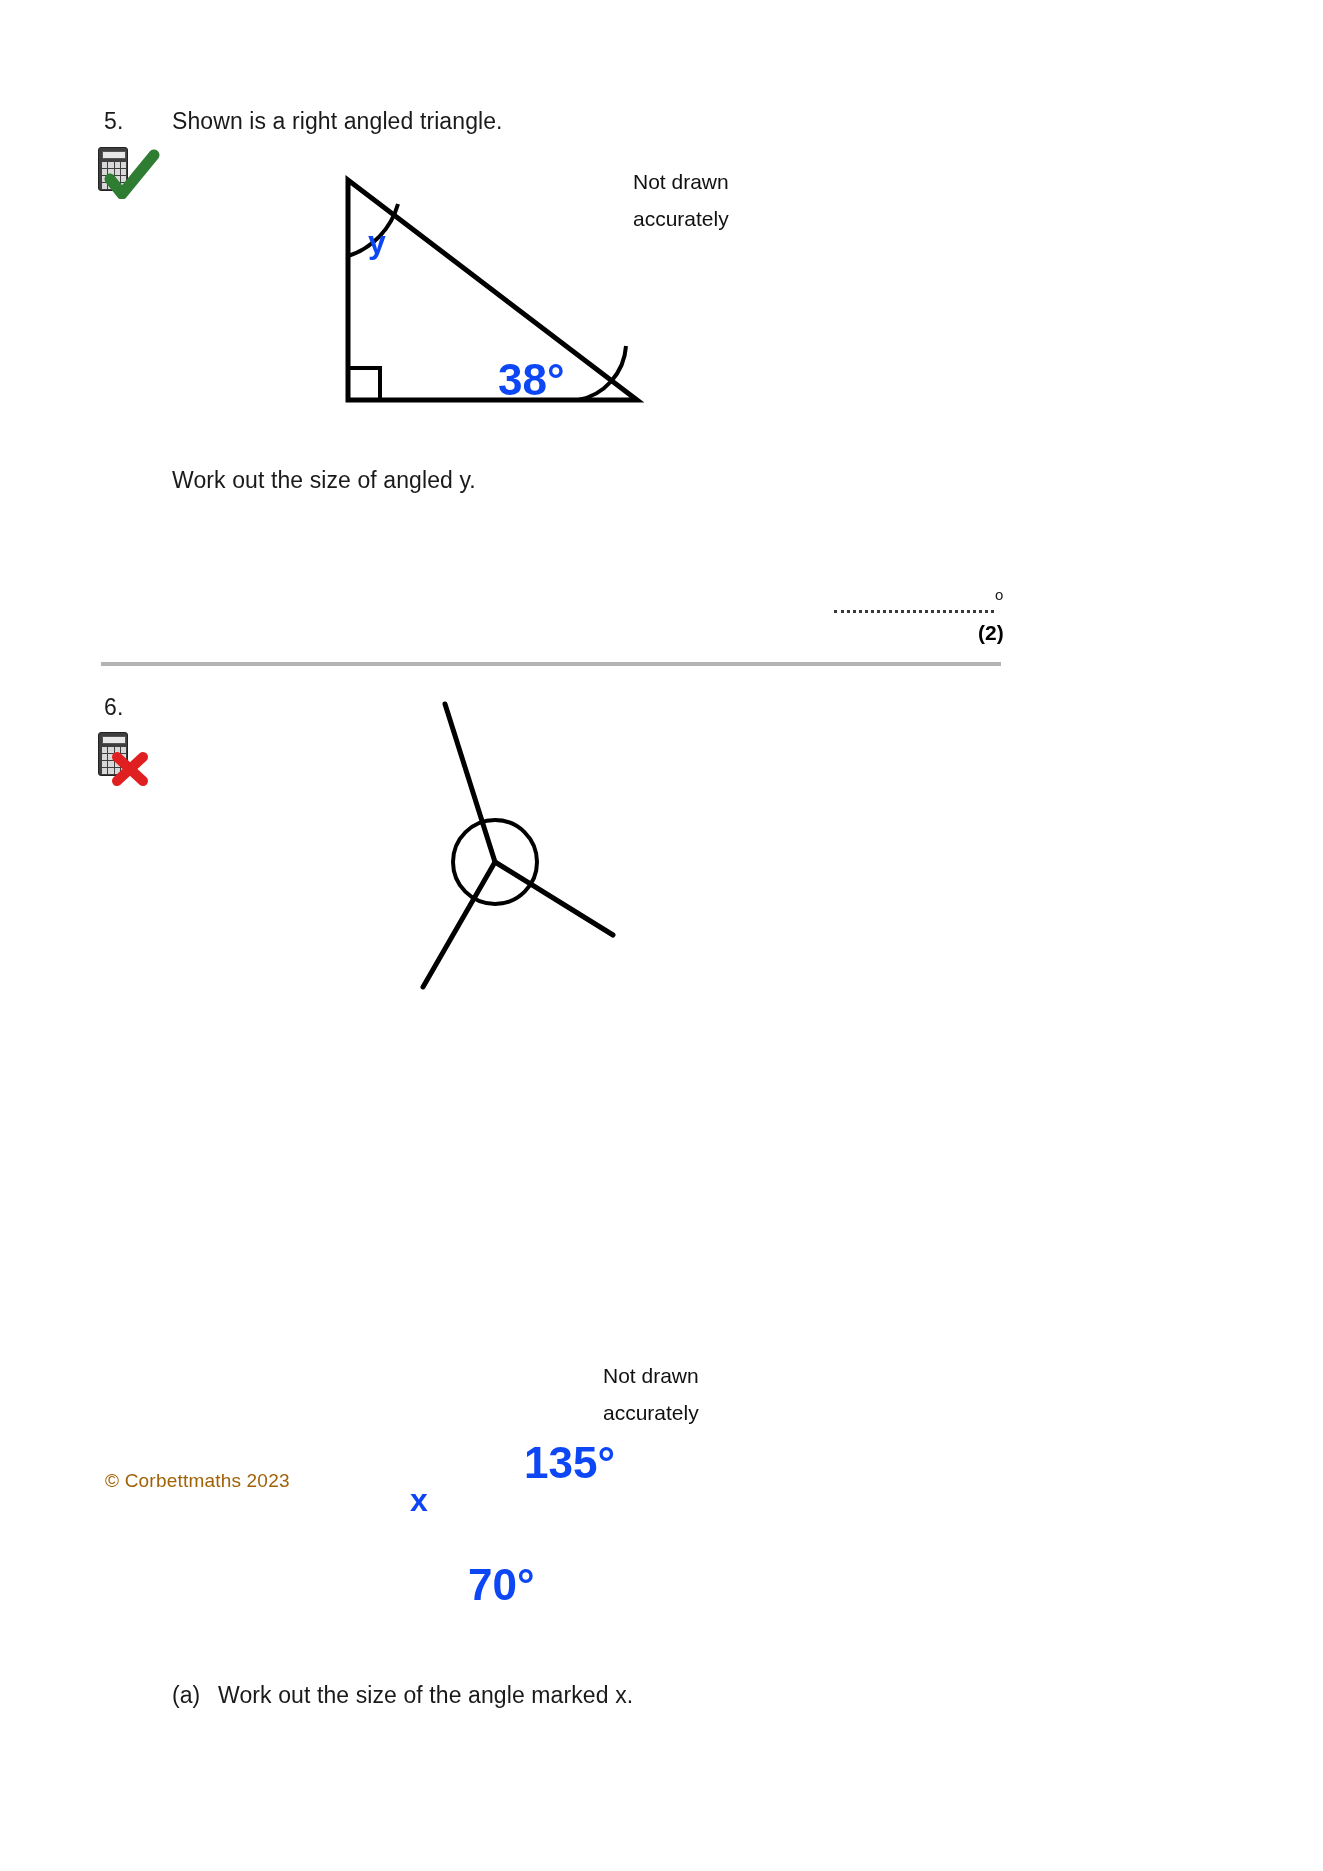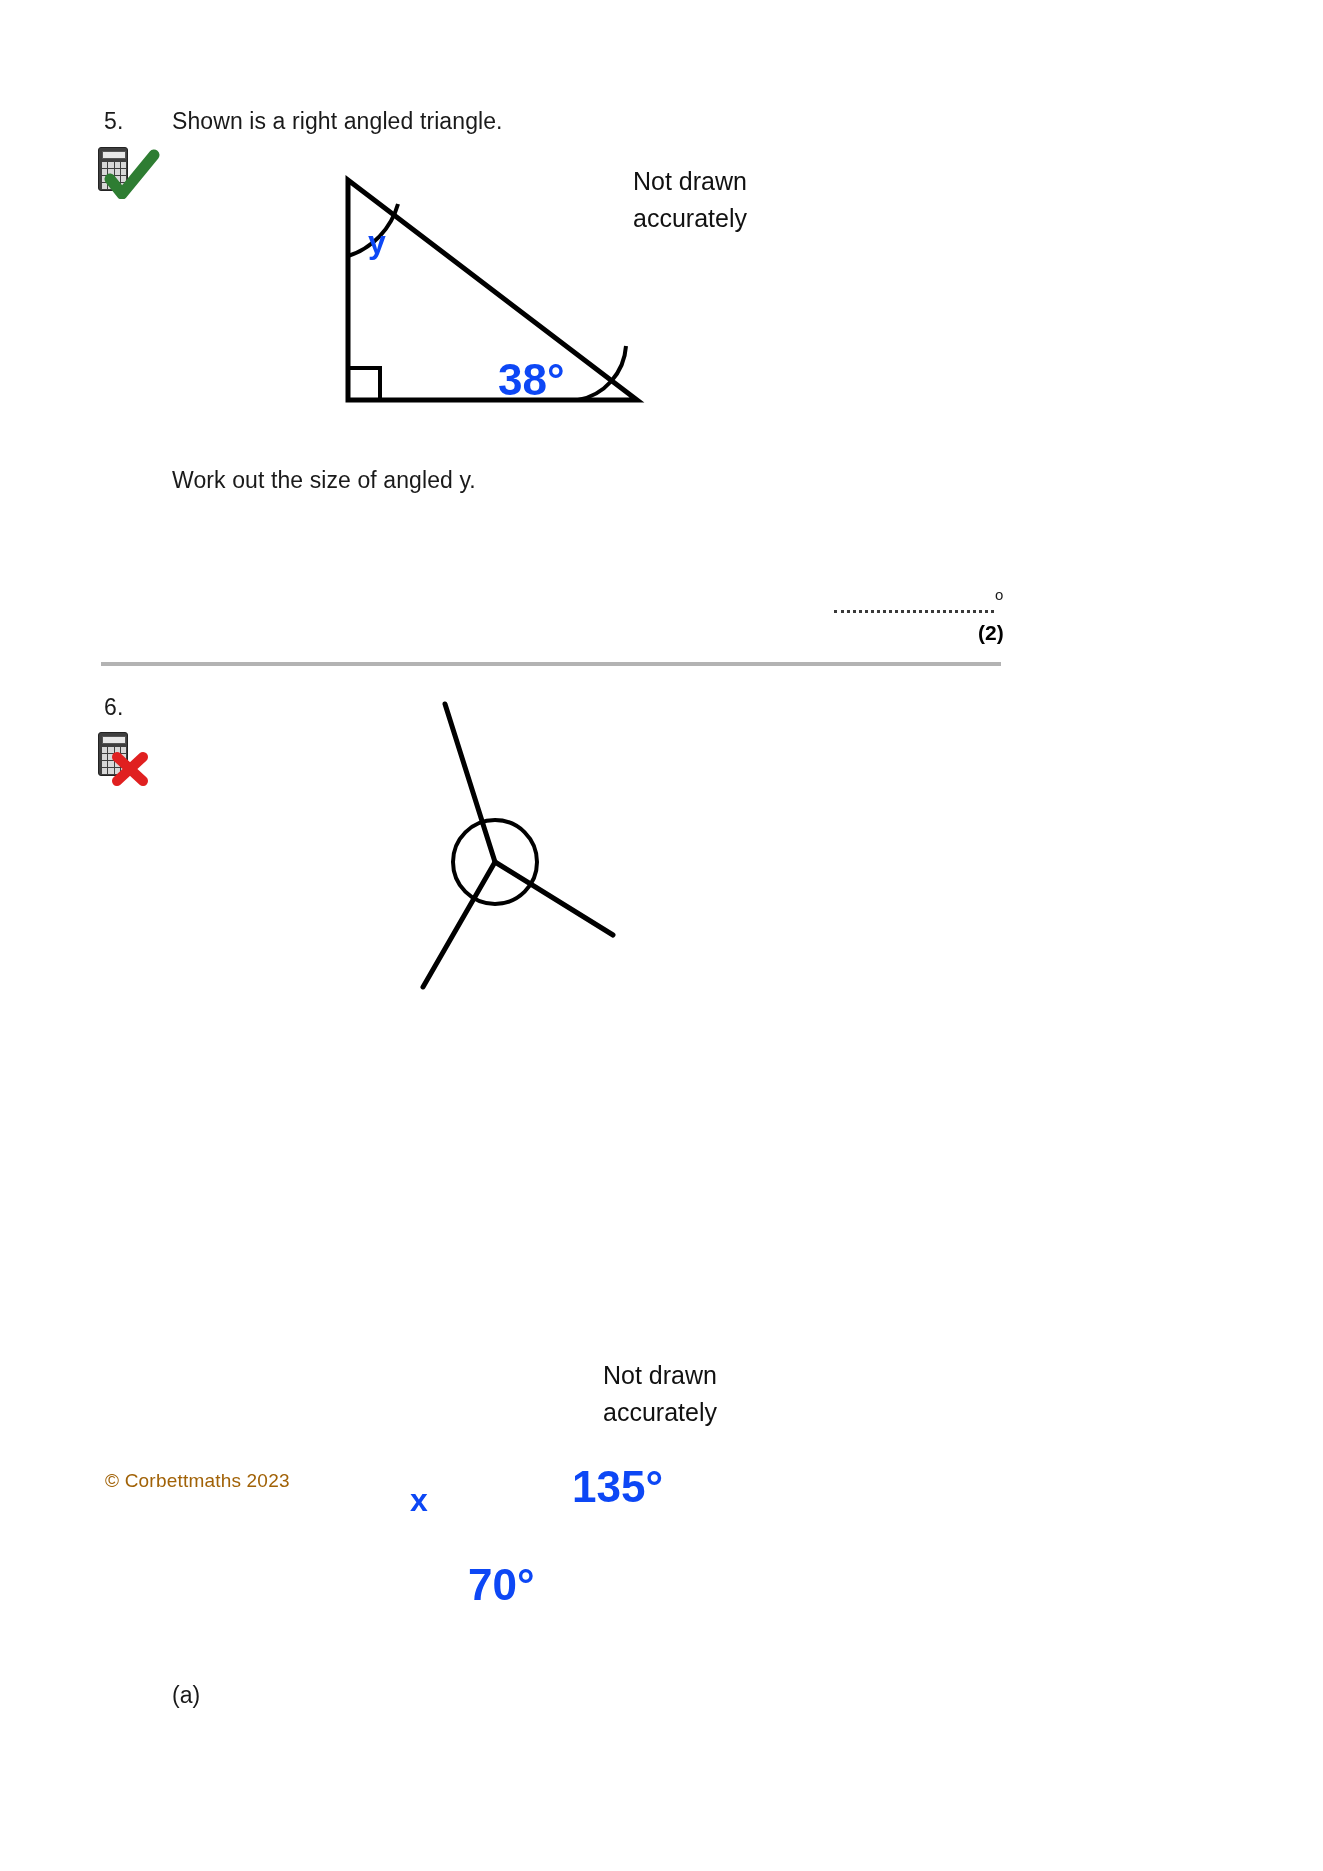--- a/index.html
+++ b/index.html
@@ -32,21 +32,21 @@
   }
   .qtext {
     font-family: "Liberation Sans", sans-serif;
     font-size: 23px;
     color: #1a1a1a;
     letter-spacing: 0.1px;
     white-space: nowrap;
   }
   .nda {
     font-family: "Liberation Sans", sans-serif;
-    font-size: 25px;
+    font-size: 21px;
     color: #111111;
     line-height: 37px;
     white-space: nowrap;
   }
   .marks {
     font-family: "Liberation Sans", sans-serif;
     font-size: 21px;
     font-weight: bold;
     color: #000;
   }
@@ -232,23 +232,24 @@
 
       <path d="M95 180 L23 305" fill="none" stroke="#000000" stroke-width="5" stroke-linecap="round"></path>
 
       <path d="M95 180 L213 253" fill="none" stroke="#000000" stroke-width="5" stroke-linecap="round"></path>
 
       <circle cx="95" cy="180" r="42" fill="none" stroke="#000000" stroke-width="4"></circle>
     </svg>
 
     <div class="abs varlabel" style="left:410px;top:820px;">x</div>
 
-    <div class="abs anglelabel" style="left:524px;top:800px;margin-left:48px;">135°</div>
+    <div class="abs anglelabel" style="left:524px;top:776px;">135°</div>
 
     <div class="abs anglelabel" style="left:468px;top:898px;">70°</div>
 
     <div class="abs partlabel" style="left:172px;top:1020px;">(a)</div>
+    <div class="abs qtext" style="left:218px;top:1020px;">Work out the size of the angle marked x.</div>
 
   </div>
 
   <div class="abs footer" style="left:105px;top:1470px;">© Corbettmaths 2023</div>
 
 </div>
 
 </body></html>

